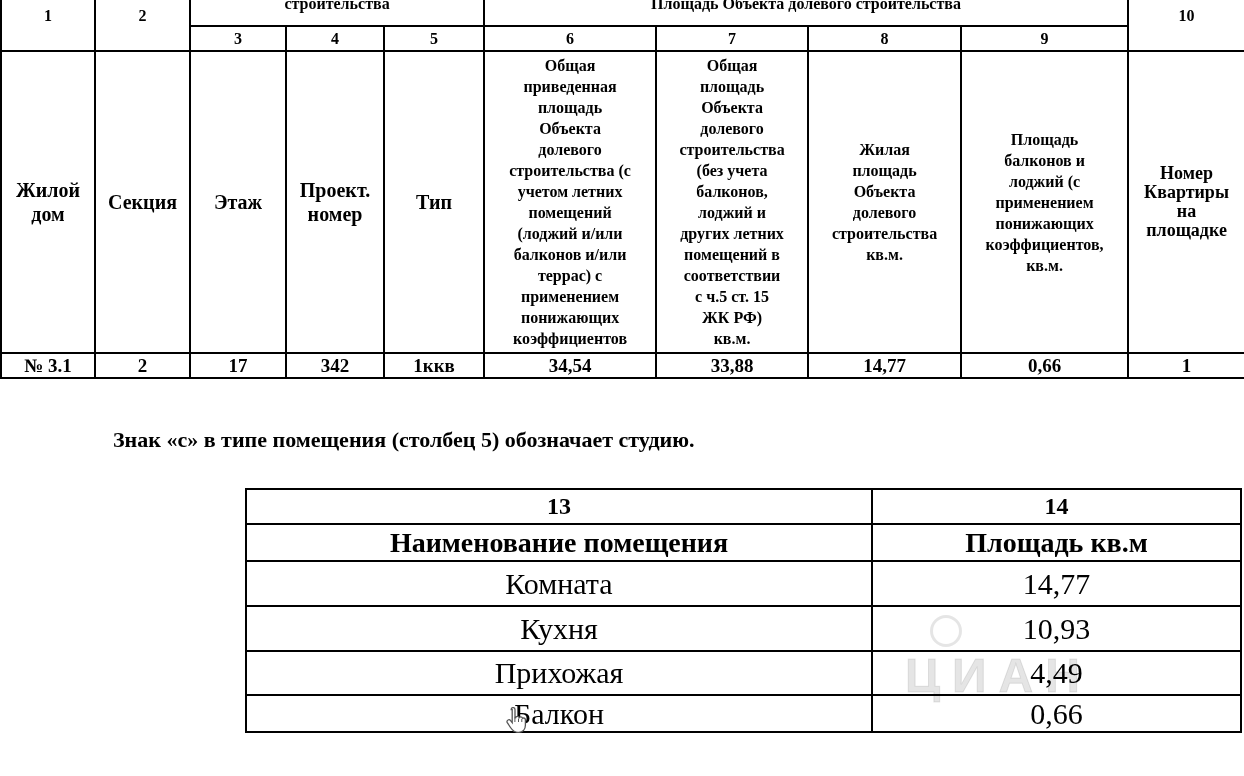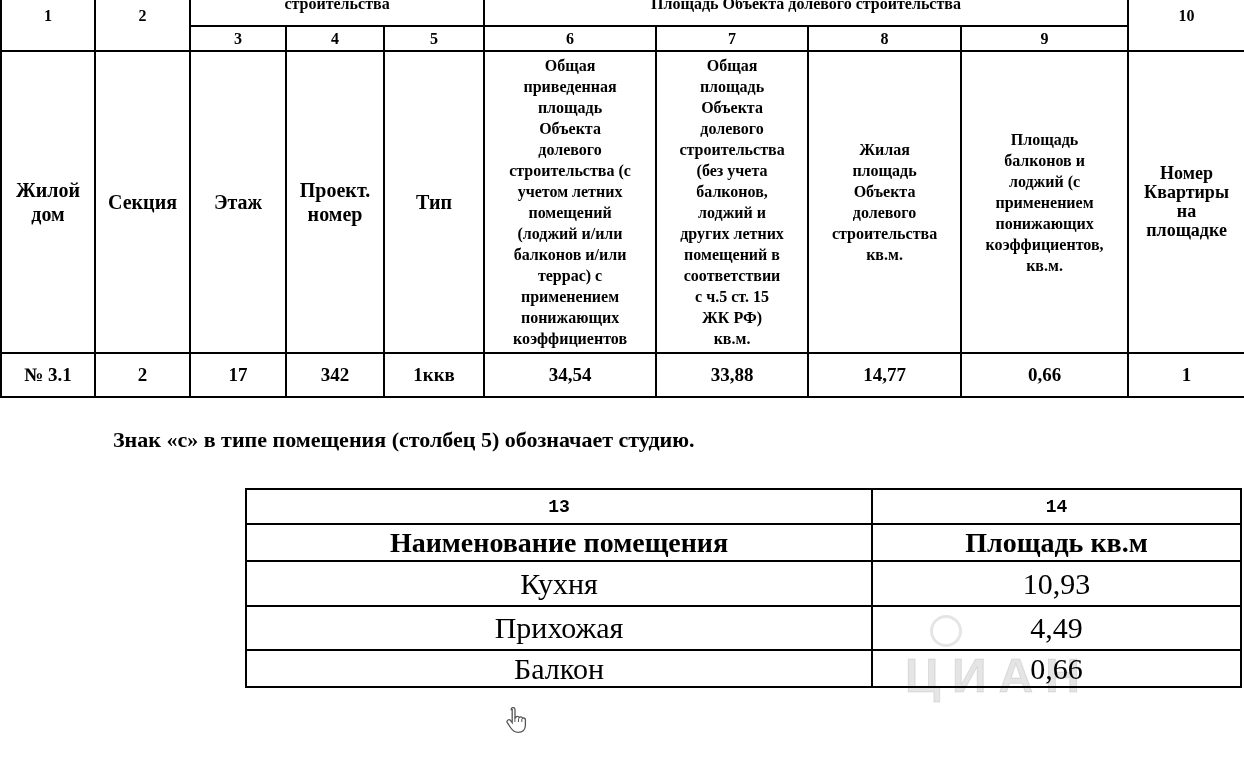--- a/index.html
+++ b/index.html
@@ -8,39 +8,39 @@
 
   
   .t1wrap{position:absolute;left:0;top:0;width:1244px;height:398px;overflow:hidden;z-index:2;}
   table{border-collapse:collapse;table-layout:fixed;}
   .t1{width:1244px;margin-top:-20px;}
   .t1 td{border:2px solid #000;text-align:center;vertical-align:middle;
          font-weight:bold;padding:0;background:transparent;}
   .rowA{height:45px;}
   .rowB{height:25px;}
   .rowC{height:302px;}
-  .rowD{height:44px;}
+  .rowD{height:25px;}
   .num{font-size:16px;}
   .grp{font-size:16px;vertical-align:bottom;}
   .grp345{padding-bottom:2px;}
   .grp6789{padding-bottom:9px;}
   .hdr-big{font-size:20px;line-height:24px;white-space:pre-line;}
   .hdr-sm{font-size:16px;line-height:21px;white-space:pre-line;
           vertical-align:top;padding-top:3px;}
   .hdr-10{font-size:18px;line-height:19px;white-space:pre-line;}
   .dataRow td{font-size:19px;}
 
   
   .note{position:absolute;left:113px;top:427px;font-size:22px;font-weight:bold;z-index:2;}
 
   
   .t2{position:absolute;left:245px;top:488px;width:995px;z-index:2;}
   .t2 td{border:2px solid #000;text-align:center;vertical-align:middle;
          padding:0;background:transparent;}
-  .t2 .hnum{font-size:18px;font-weight:bold;height:33px;font-family:Liberation Mono, monospace;}
+  .t2 .hnum{font-size:24px;font-weight:bold;height:33px;}
   .t2 .hlbl{font-size:28px;font-weight:bold;height:35px;}
   .t2 .dcell{font-size:30px;font-weight:normal;}
   .t2 .c14{}
   .r3{height:45px;}.r4{height:45px;margin-top:48px;}.r5{height:44px;}.r6{height:41px;}.r7{height:37px;}
 
   
   .wm{position:absolute;left:905px;top:648px;z-index:1;
       font-family:"Liberation Sans","DejaVu Sans",sans-serif;
       font-size:48px;font-weight:bold;letter-spacing:12px;
       color:rgba(0,0,0,0.10);text-align:center;-webkit-text-stroke:1px rgba(0,0,0,0.10);}
@@ -166,20 +166,24 @@
     </colgroup>
   <tbody>
       <tr>
     <td class="hnum">13</td>
     <td class="hnum c14">14</td>
   </tr>
   <tr>
     <td class="hlbl">Наименование помещения</td>
     <td class="hlbl c14">Площадь кв.м</td>
   </tr>
+  <tr class="r3">
+    <td class="dcell">Комната</td>
+    <td class="dcell c14">14,77</td>
+  </tr>
   <tr class="r4">
     <td class="dcell">Кухня</td>
     <td class="dcell c14">10,93</td>
   </tr>
   <tr class="r5">
     <td class="dcell">Прихожая</td>
     <td class="dcell c14">4,49</td>
   </tr>
   <tr class="r7">
     <td class="dcell">Балкон</td>

